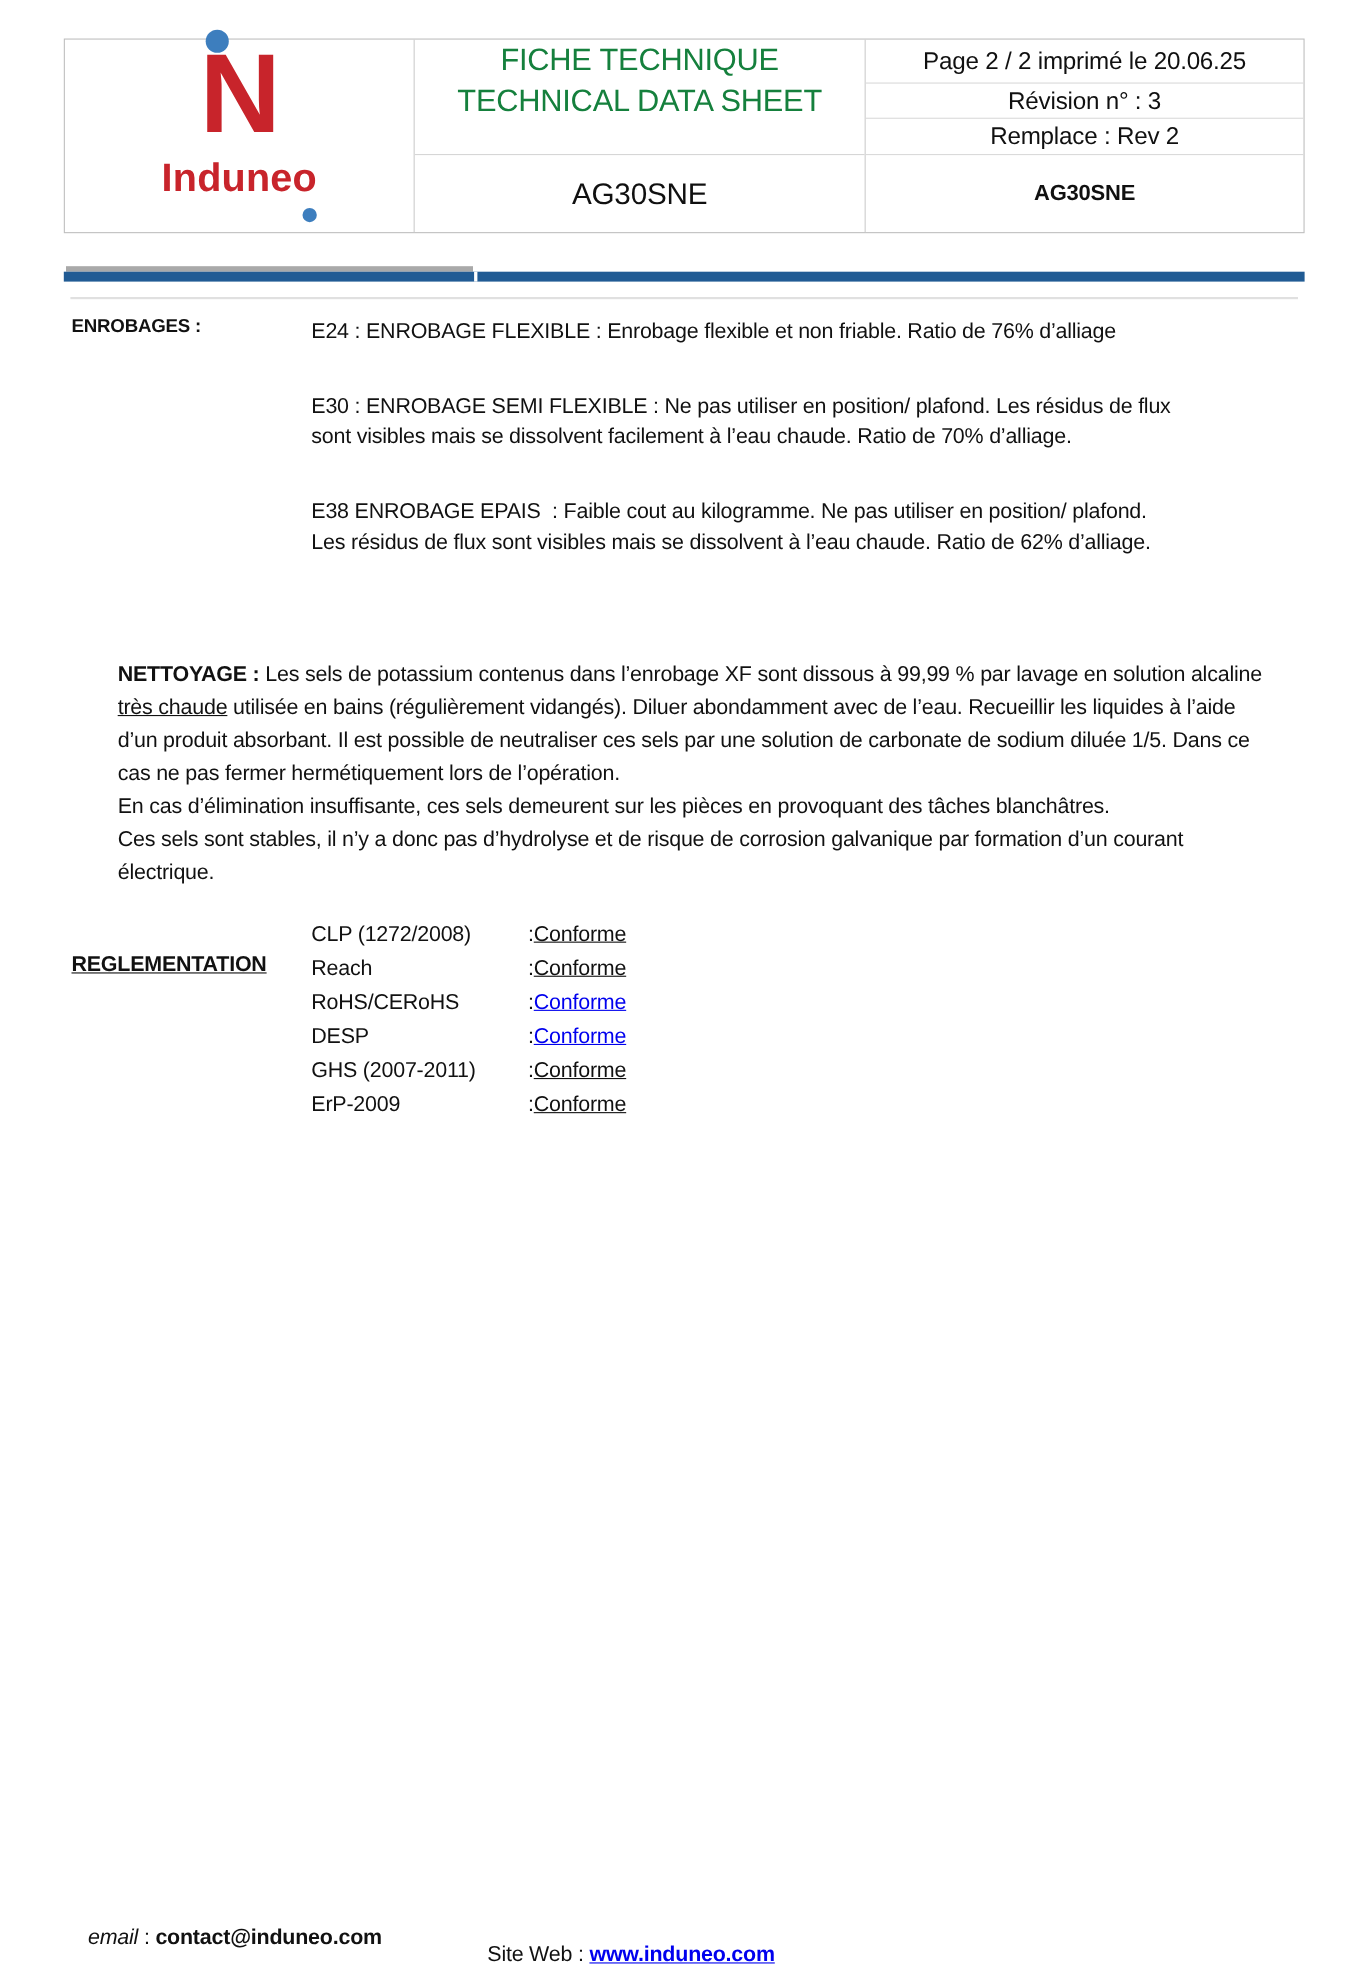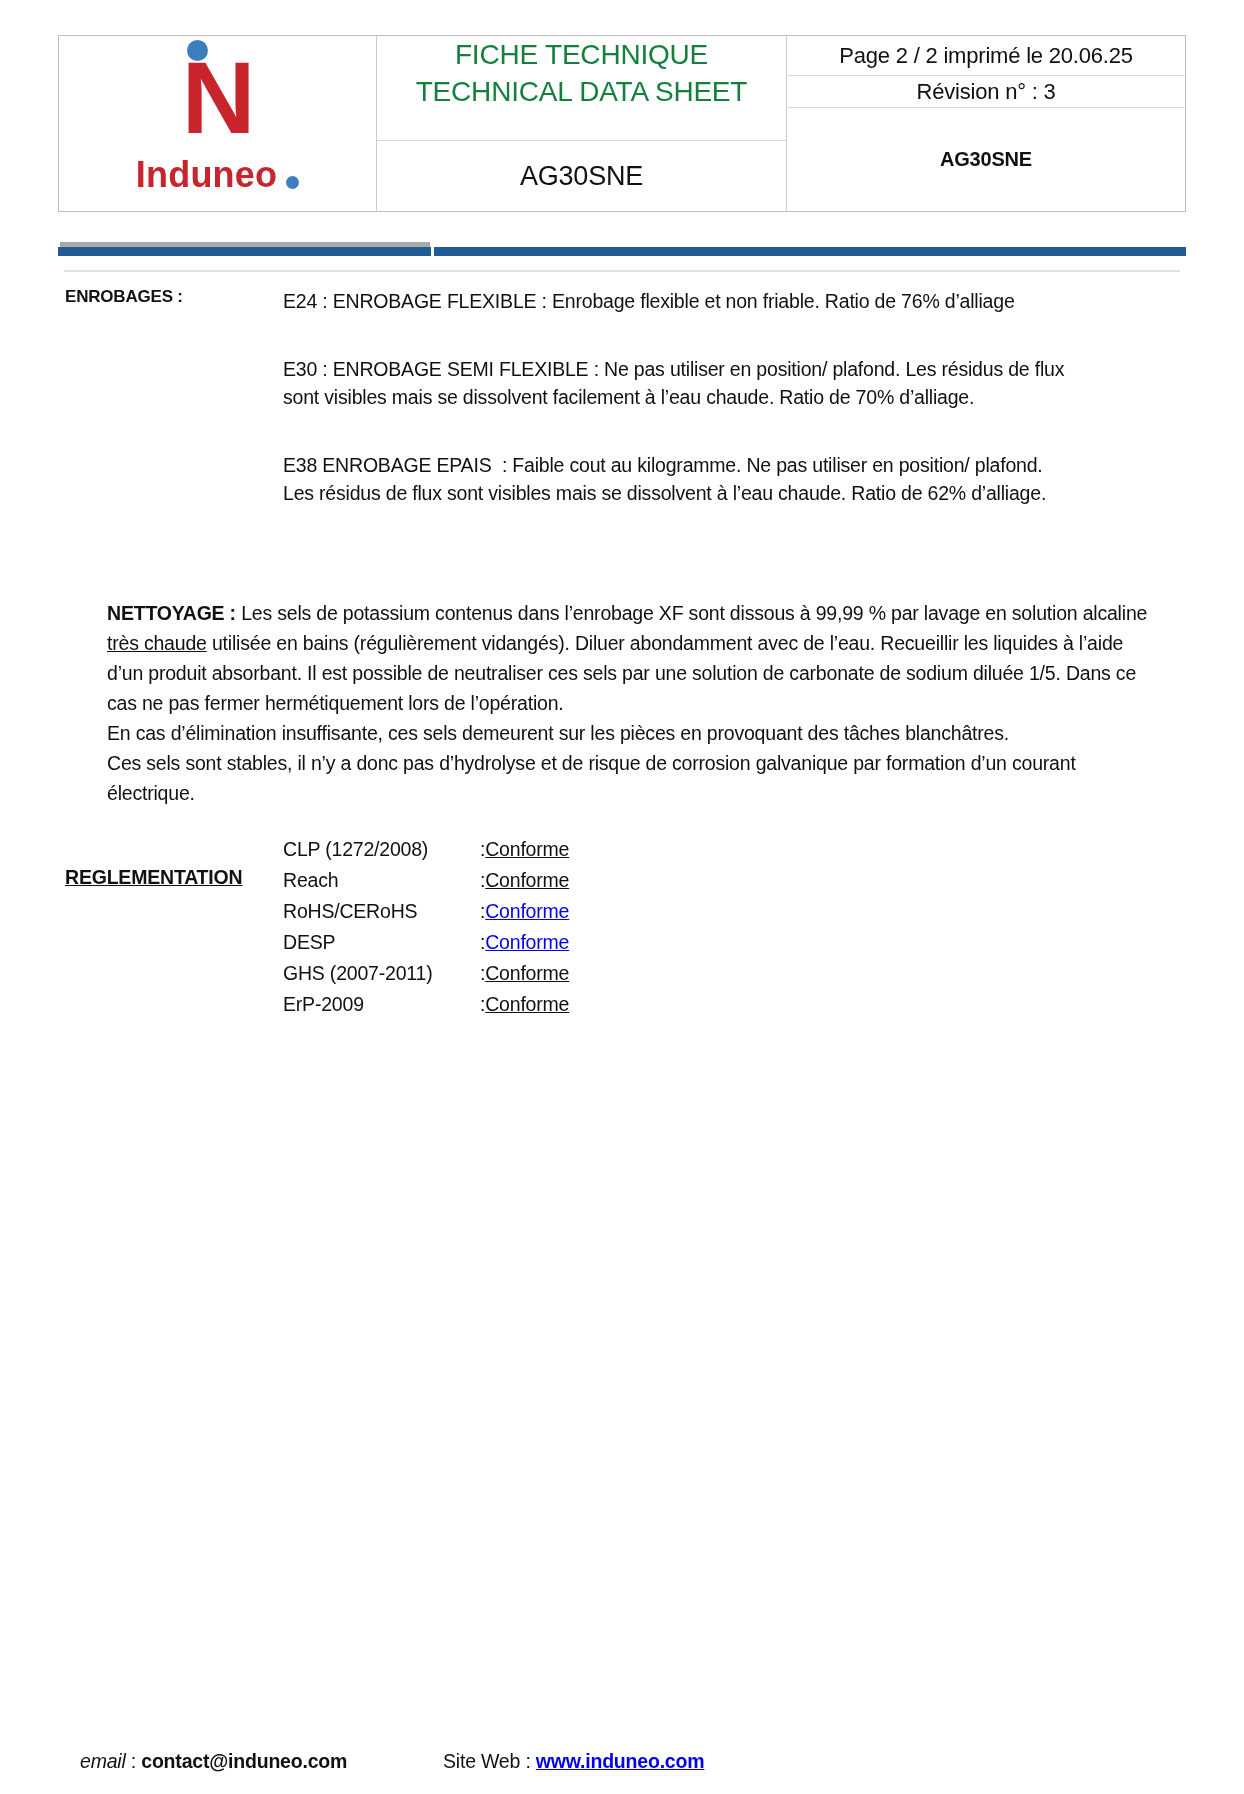--- a/index.html
+++ b/index.html
@@ -28,21 +28,21 @@
   .meta-row:nth-child(2){ height:32px; }
   .meta-row:nth-child(3){ height:33px; }
   .meta-row:nth-child(4){ height:33px; }
   .meta-row.meta-product{ flex:1; border-bottom:none; font-weight:bold; font-size:20px; }
 
   
   .logo{ text-align:center; }
   .n-wrap{ position:relative; width:max-content; margin:0 auto; }
   .dot-top{ position:absolute; left:5px; top:-14px; width:21px; height:21px; border-radius:50%; }
   .logo-n{ display:block; font-size:102px; font-weight:bold; line-height:0.88; letter-spacing:-2px; }
-  .brand-row{ display:flex; align-items:flex-end; justify-content:center; gap:9px; margin-top:14px; }
+  .brand-row{ display:flex; align-items:flex-end; justify-content:center; gap:9px; margin-top:14px;flex-direction:column; }
   .brand{ font-size:36px; font-weight:bold; letter-spacing:0.2px; line-height:1; }
   .dot-sm{ width:13px; height:13px; border-radius:50%; margin-bottom:4px; }
 
   
   .logo-shadow{ position:absolute; left:60px; top:242px; width:370px; height:5px; background:#a9a9a9; }
   .accent-bar{ position:absolute; left:58px; top:247px; width:1128px; height:9px; }
   .accent-notch{ position:absolute; left:431px; top:247px; width:3px; height:9px; background:#ffffff; }
   .hr-light{ position:absolute; left:64px; top:270px; width:1116px; height:2px; background:#e0e0e0; }
 
   
@@ -60,21 +60,21 @@
   .regl-label{ position:absolute; left:65px; top:866px; font-size:19.5px; font-weight:bold;text-decoration:underline; }
   .regl-table{ position:absolute; left:283px; top:838px; font-size:19.5px; }
   .regl-row{ height:31px; display:flex; align-items:baseline; }
   .regl-name{ display:inline-block; width:197px; }
   .conforme{ text-decoration:underline; color:#111111; }
   .conforme.link{ color:#0000ee; }
 
   
   .footer{ position:absolute; left:0; top:1750px; width:100%; font-size:19.5px; }
   .f-email{ position:absolute; left:80px; top:0; }
-  .f-site{ position:absolute; left:443px; top:0; }
+  .f-site{ position:absolute; left:443px; top:16px; }
   .site-link{ color:#0000ee; font-weight:bold; text-decoration:underline; cursor:pointer; }
 </style>
 </head>
 <body>
 
 <div class="page">
 
   <div class="header-table">
 
     <div class="cell cell-logo">
@@ -94,20 +94,21 @@
       <div class="title-row">
         <div>FICHE TECHNIQUE</div>
         <div>TECHNICAL DATA SHEET</div>
       </div>
       <div class="product-row">AG30SNE</div>
     </div>
 
     <div class="cell cell-meta">
       <div class="meta-row">Page 2 / 2 imprimé le 20.06.25</div>
       <div class="meta-row">Révision n° : 3</div>
+      <div class="meta-row">Remplace : Rev 2</div>
       <div class="meta-row meta-product">AG30SNE</div>
     </div>
   </div>
 
   <div class="logo-shadow"></div>
   <div class="accent-bar" style="background: rgb(33, 91, 148);"></div>
   <div class="accent-notch"></div>
   <div class="hr-light"></div>
 
   <div class="enrobages-label">ENROBAGES :</div>

